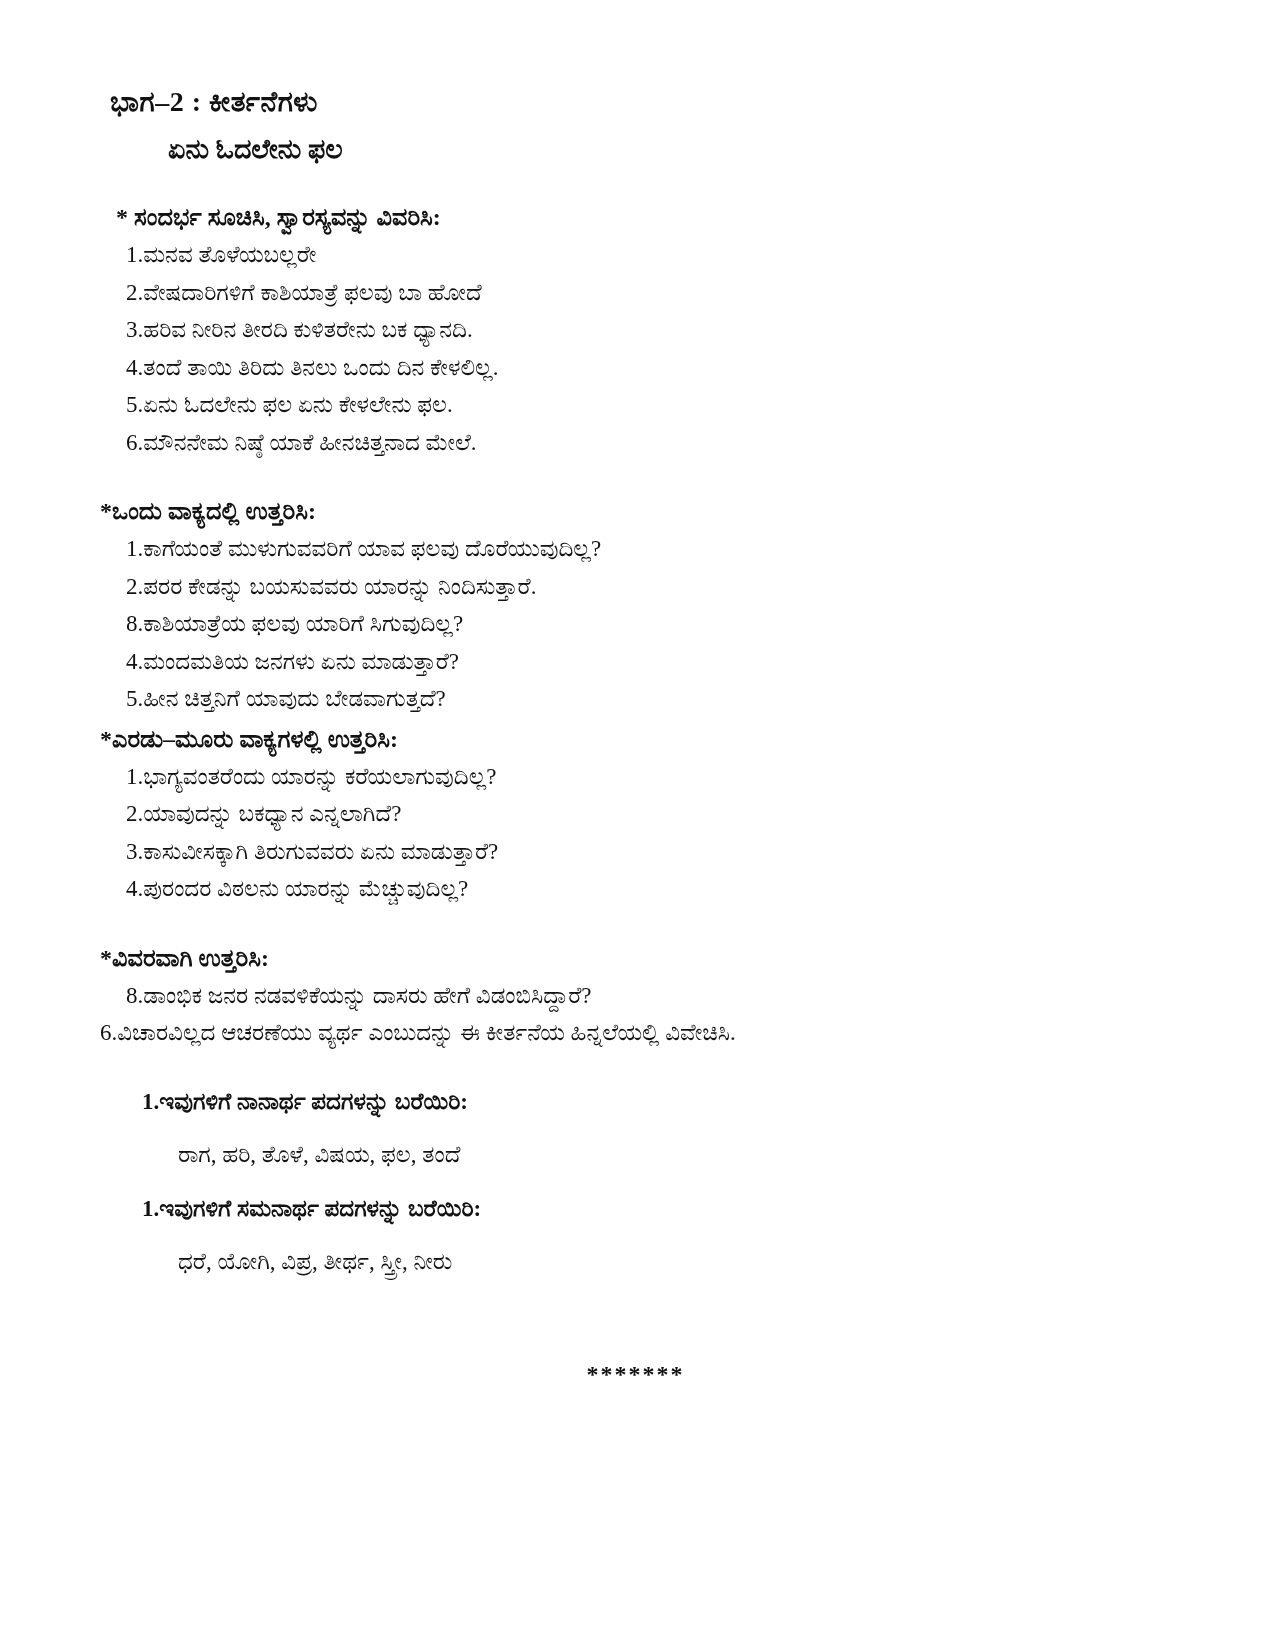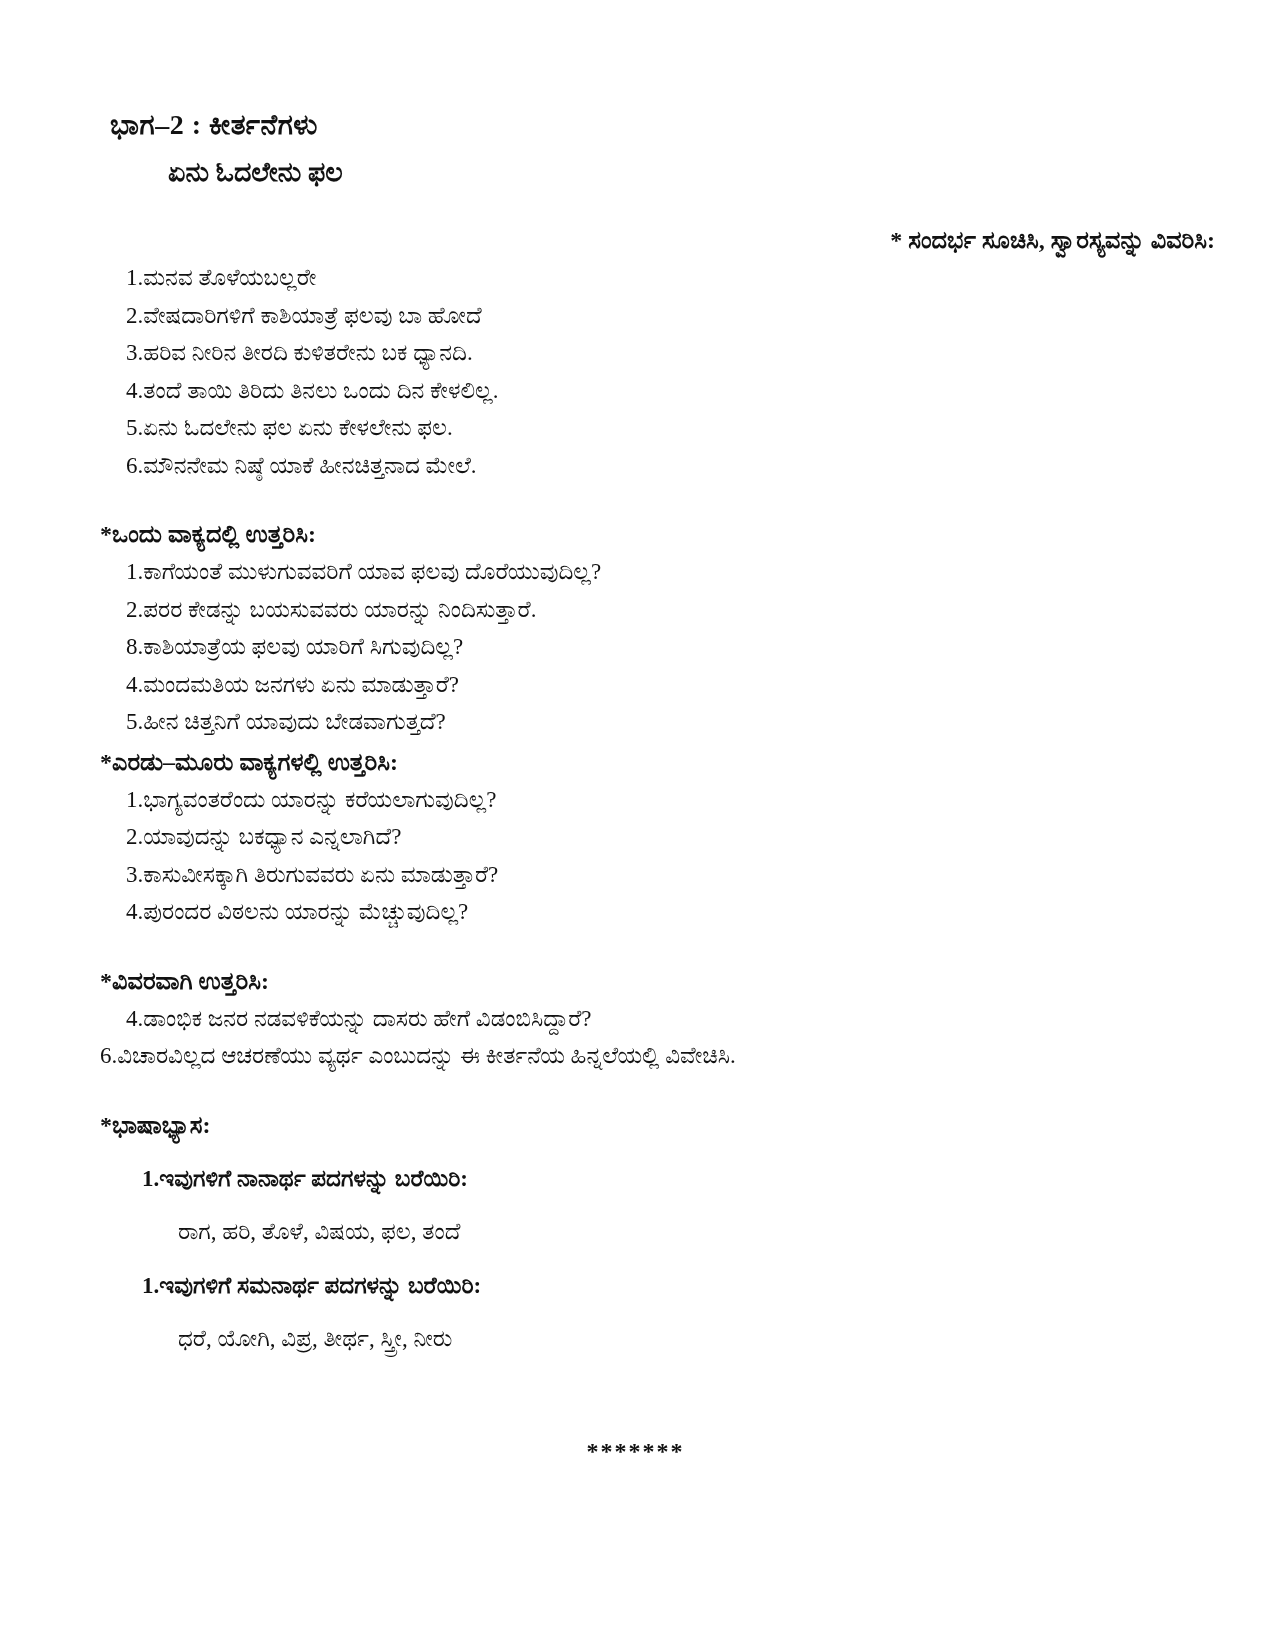--- a/index.html
+++ b/index.html
@@ -8,21 +8,21 @@
     background: #ffffff;
   }
   .page {
     position: relative;
     width: 1275px;
     height: 1651px;
     background: #ffffff;
     color: #121212;
     font-family: "Liberation Serif", "DejaVu Serif", serif;
     box-sizing: border-box;
-    padding: 107px 60px 0 100px;
+    padding: 84px 60px 0 100px;
     overflow: hidden;
   }
   .title {
     font-size: 28px;
     font-weight: bold;
     margin: 0 0 0 10px;
     line-height: 36px;
     letter-spacing: 0.5px;
   }
   .subtitle {
@@ -38,21 +38,20 @@
     margin-top: 2px;
   }
   .sec-header {
     font-size: 24px;
     font-weight: bold;
     margin: 0;
     line-height: 38px;
   }
   .sec-header.indent-star {
     margin-left: 16px;
-    text-align: right;
   }
   .item {
     font-size: 23px;
     font-weight: normal;
     margin: 0;
     padding-left: 26px;
     line-height: 37.5px;
     white-space: nowrap;
   }
   .item.flush {
@@ -112,26 +111,25 @@
   <section class="sec tight">
     <p class="sec-header">*ಎರಡು–ಮೂರು ವಾಕ್ಯಗಳಲ್ಲಿ ಉತ್ತರಿಸಿ:</p>
     <p class="item">1.ಭಾಗ್ಯವಂತರೆಂದು ಯಾರನ್ನು ಕರೆಯಲಾಗುವುದಿಲ್ಲ?</p>
     <p class="item">2.ಯಾವುದನ್ನು ಬಕಧ್ಯಾನ ಎನ್ನಲಾಗಿದೆ?</p>
     <p class="item">3.ಕಾಸುವೀಸಕ್ಕಾಗಿ ತಿರುಗುವವರು ಏನು ಮಾಡುತ್ತಾರೆ?</p>
     <p class="item">4.ಪುರಂದರ ವಿಠಲನು ಯಾರನ್ನು ಮೆಚ್ಚುವುದಿಲ್ಲ?</p>
   </section>
 
   <section class="sec">
     <p class="sec-header">*ವಿವರವಾಗಿ ಉತ್ತರಿಸಿ:</p>
-    <p class="item">4.ಡಾಂಭಿಕ ಜನರ ನಡವಳಿಕೆಯನ್ನು ದಾಸರು ಹೇಗೆ ವಿಡಂಬಿಸಿದ್ದಾರೆ?</p>
+    <p class="item">8.ಡಾಂಭಿಕ ಜನರ ನಡವಳಿಕೆಯನ್ನು ದಾಸರು ಹೇಗೆ ವಿಡಂಬಿಸಿದ್ದಾರೆ?</p>
     <p class="item flush">6.ವಿಚಾರವಿಲ್ಲದ ಆಚರಣೆಯು ವ್ಯರ್ಥ ಎಂಬುದನ್ನು ಈ ಕೀರ್ತನೆಯ ಹಿನ್ನಲೆಯಲ್ಲಿ ವಿವೇಚಿಸಿ.</p>
   </section>
 
   <section class="sec">
-    <p class="sec-header">*ಭಾಷಾಭ್ಯಾಸ:</p>
     <p class="prompt">1.ಇವುಗಳಿಗೆ ನಾನಾರ್ಥ ಪದಗಳನ್ನು ಬರೆಯಿರಿ:</p>
     <p class="words">ರಾಗ, ಹರಿ, ತೊಳೆ, ವಿಷಯ, ಫಲ,  ತಂದೆ</p>
     <p class="prompt">1.ಇವುಗಳಿಗೆ ಸಮನಾರ್ಥ ಪದಗಳನ್ನು ಬರೆಯಿರಿ:</p>
     <p class="words">ಧರೆ,  ಯೋಗಿ, ವಿಪ್ರ, ತೀರ್ಥ, ಸ್ತ್ರೀ, ನೀರು</p>
   </section>
 
   <p class="footer-stars">*******</p>
 
 </div>
 

